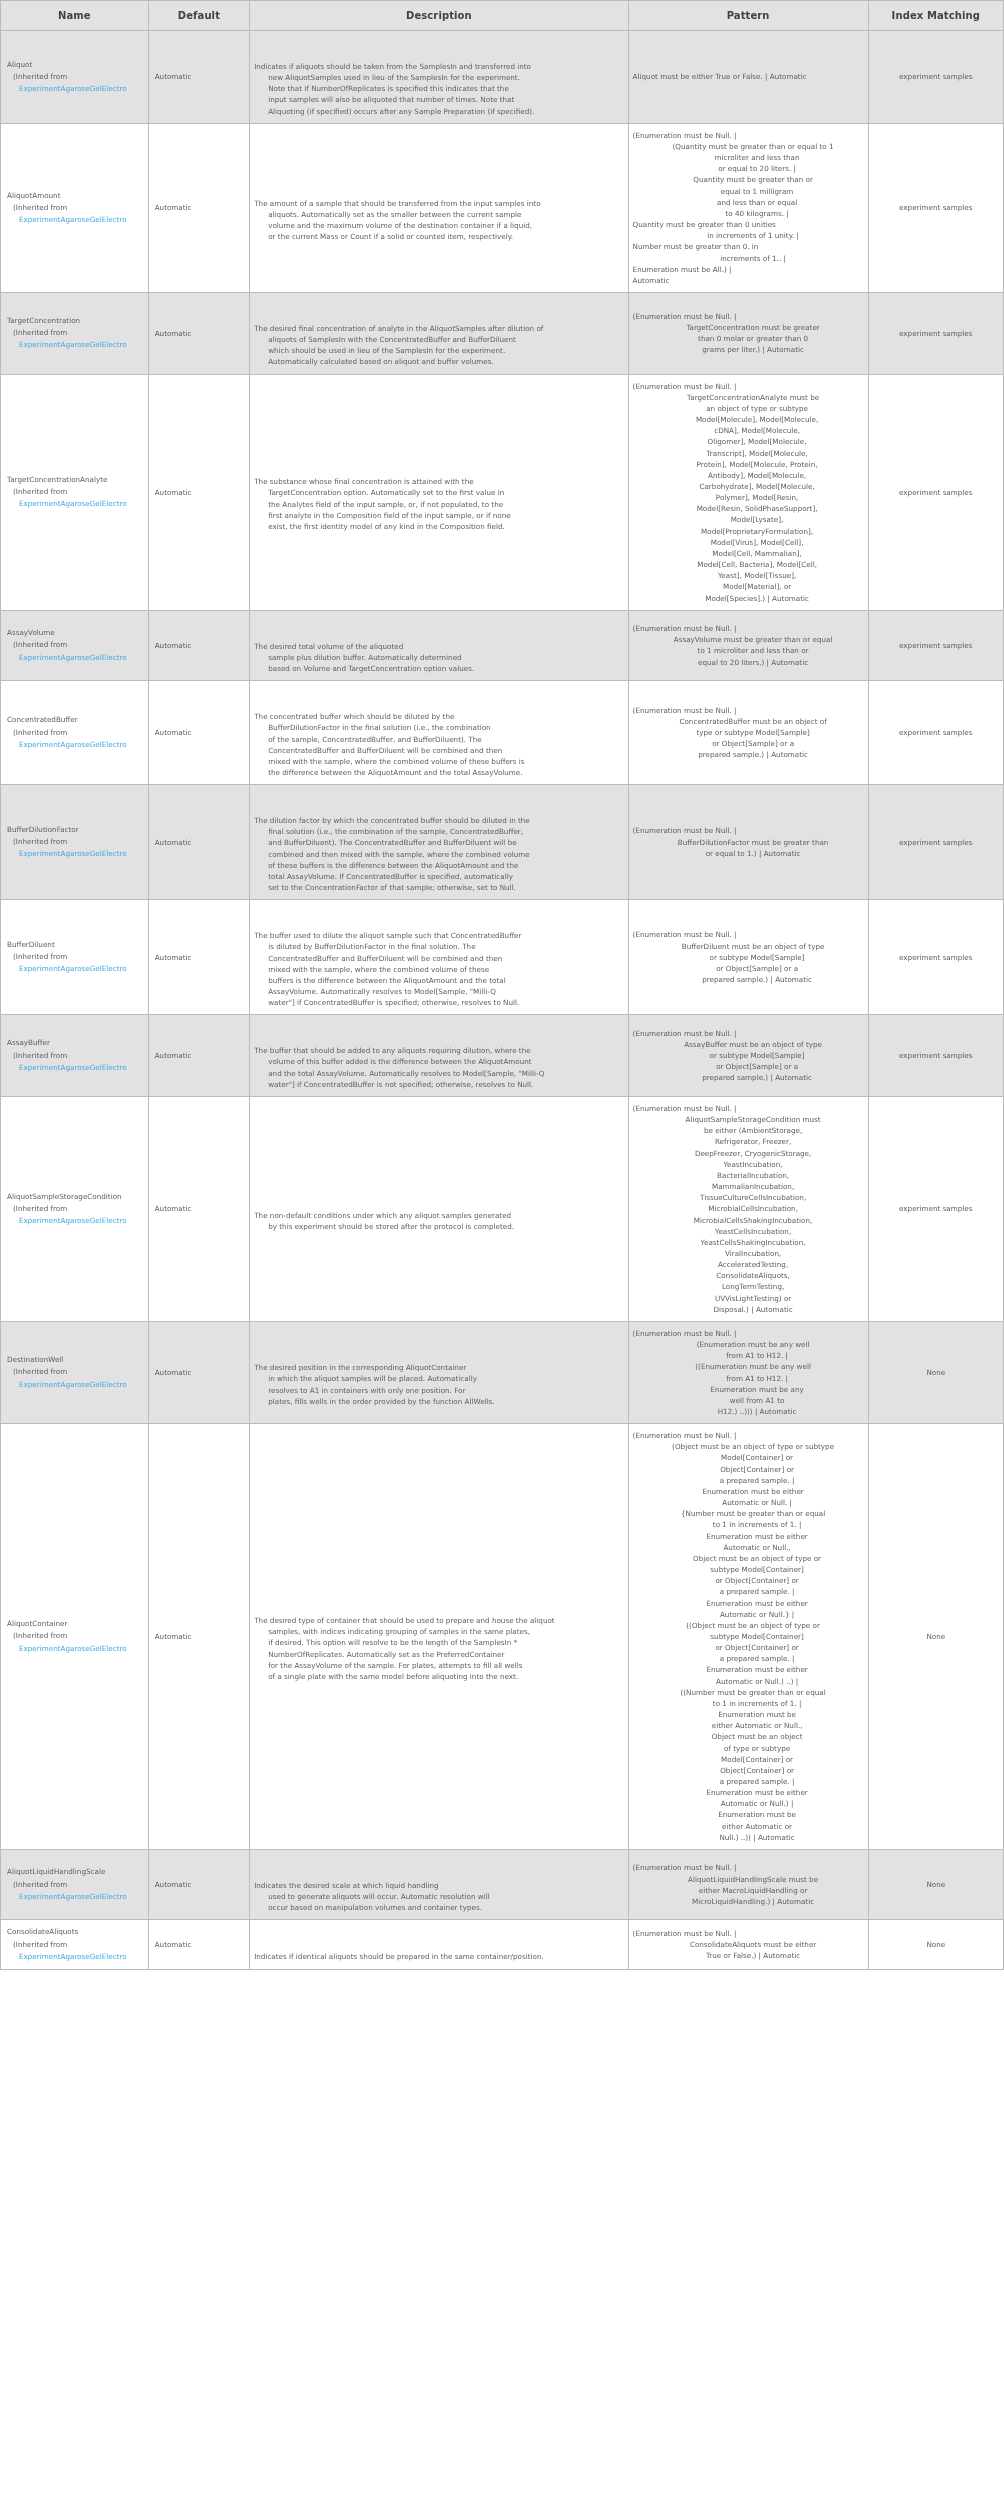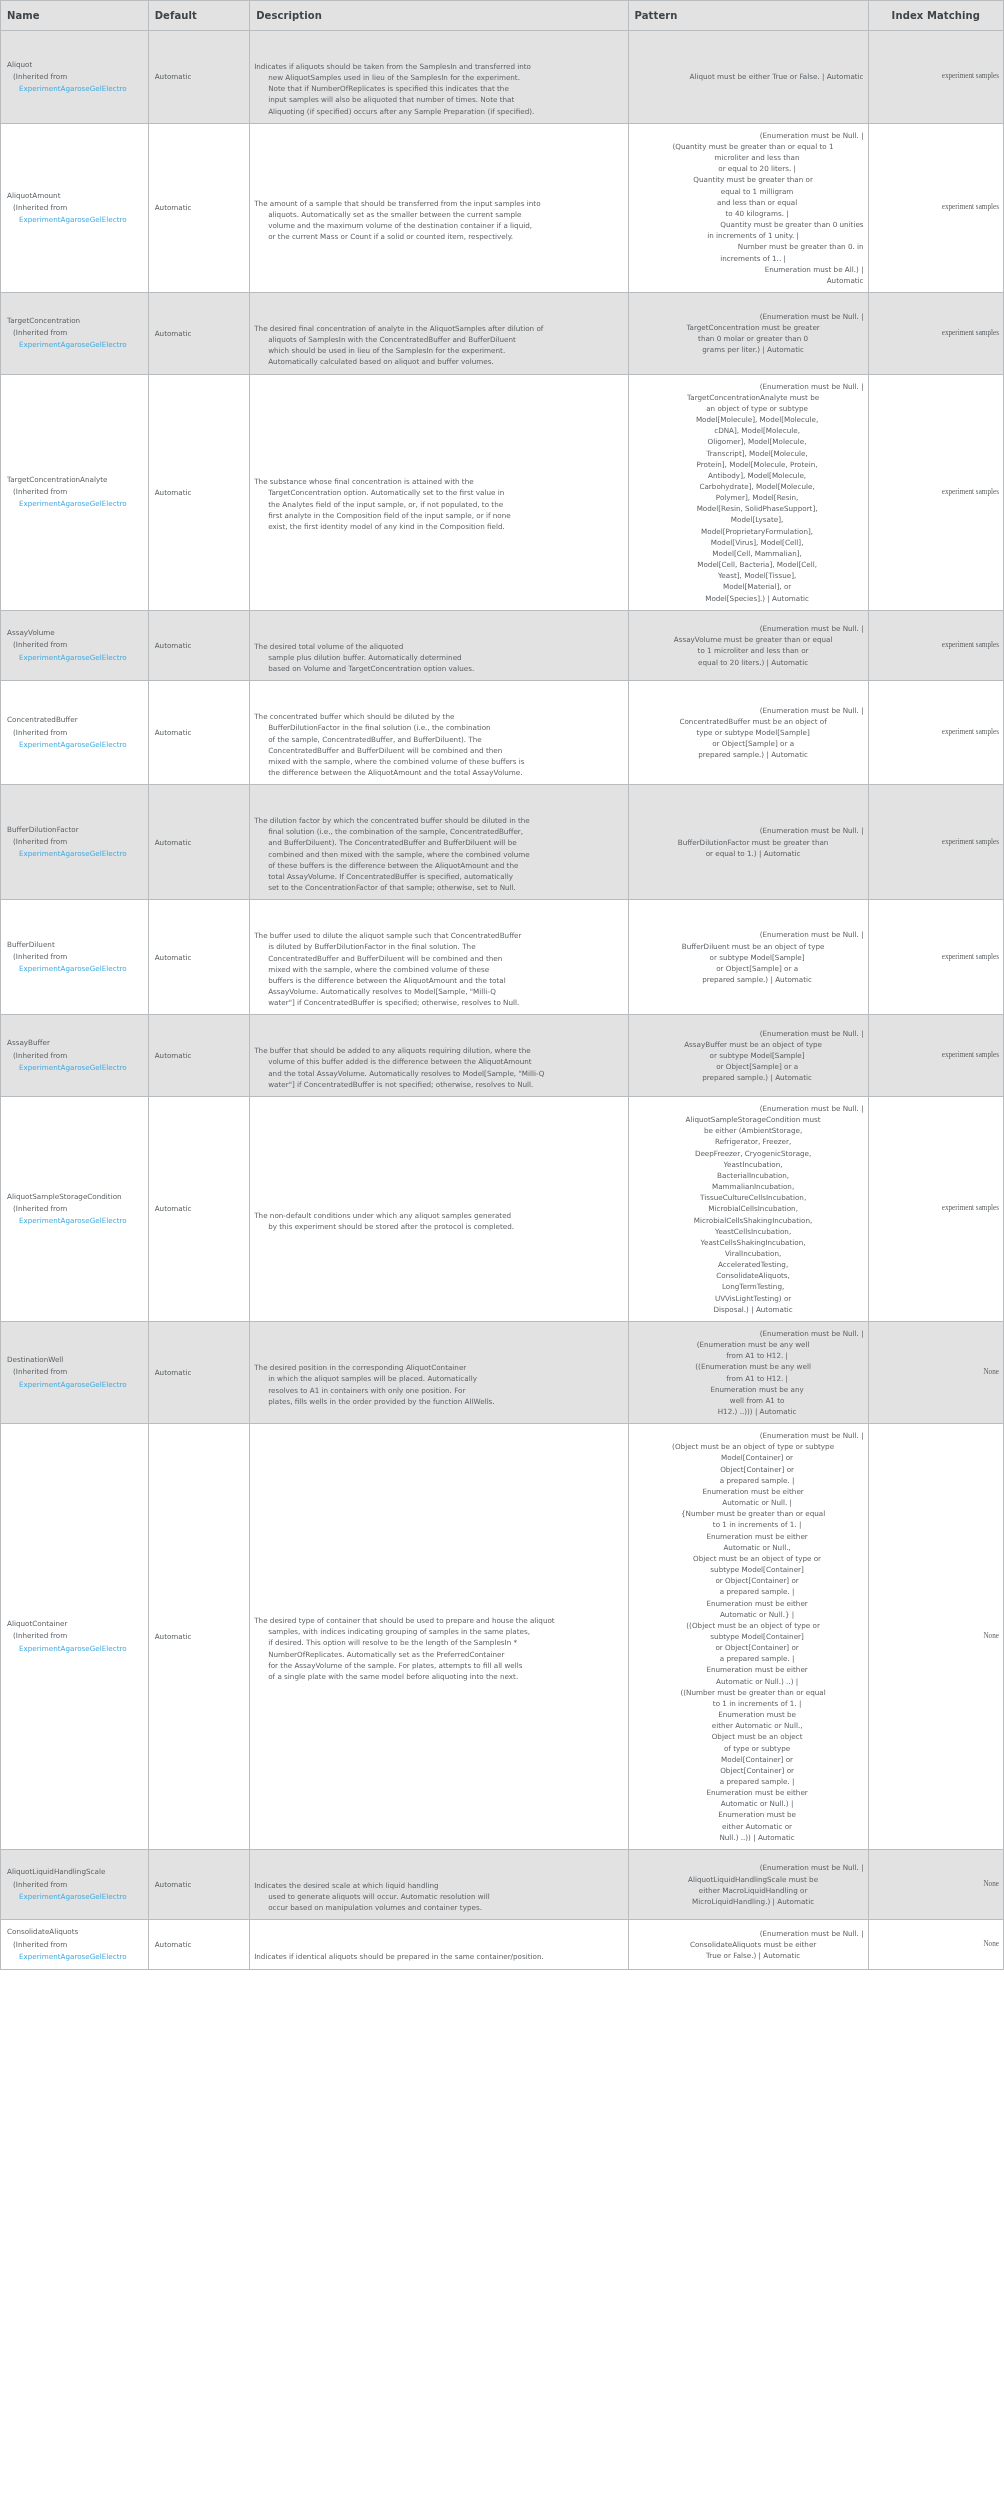--- a/index.html
+++ b/index.html
@@ -25,21 +25,21 @@
   table.options-table col.c-desc    { width: 246px; }
   table.options-table col.c-pattern { width: 156px; }
   table.options-table col.c-index   { width: 88px; }
 
   thead th {
     background: #e2e2e2;
     border: 1px solid #b9bcbe;
     font-size: 10px;
     font-weight: bold;
     color: #3f4448;
-    text-align: left;
+    text-align: center;
     vertical-align: middle;
     padding: 8px 6px;
     height: 30px;
     letter-spacing: 0.1px;
   }
   thead th.th-index {
     text-align: center;
   }
 
   tbody td {
@@ -99,28 +99,27 @@
     padding-left: 14px;
   }
   td.col-pattern {
     padding-left: 4px;
     padding-right: 4px;
   }
   .pat-body .ln {
     display: block;
     text-align: center;
   }
-  .pat-body .ln.l0 { text-align: right; }
+  .pat-body .ln.l0 { text-align: left; }
   .pat-body .ln.l1 { padding-left: 10px; text-align: center; }
   .pat-body .ln.l2 { padding-left: 18px; text-align: center; }
   td.col-index {
-    text-align: right;
+    text-align: center;
     padding-left: 4px;
     padding-right: 4px;
-    font-family: Liberation Serif, serif;
   }
 </style>
 </head>
 <body>
 
 <table class="options-table">
   <colgroup>
     <col class="c-name">
     <col class="c-default">
     <col class="c-desc">

